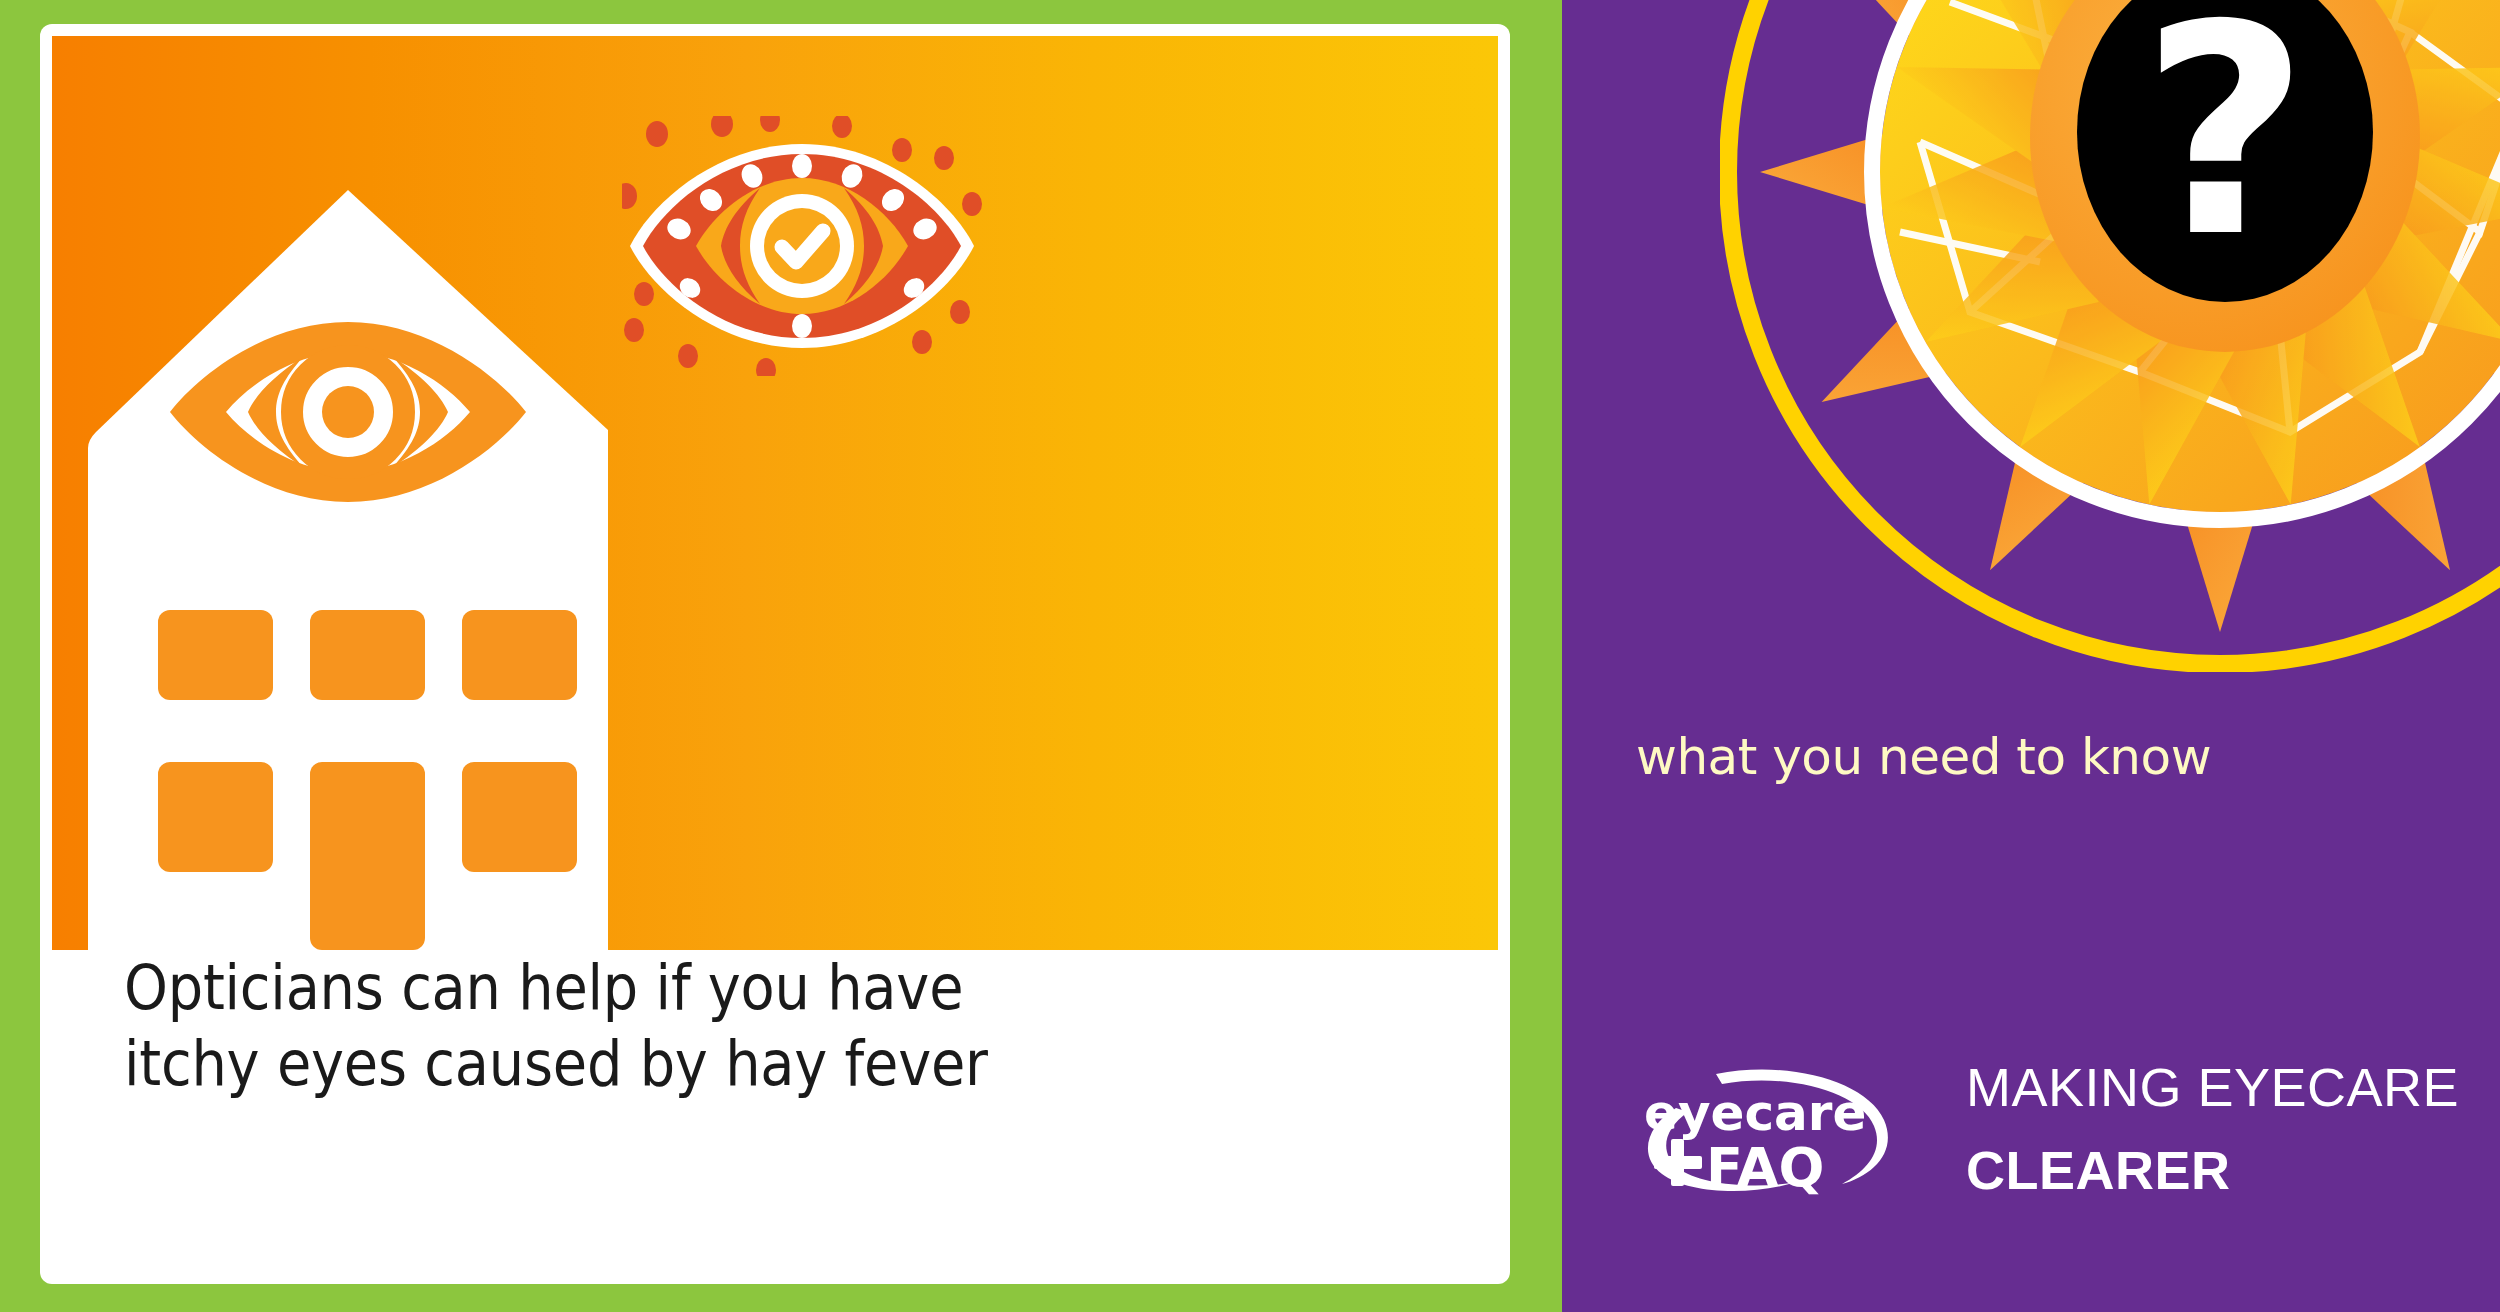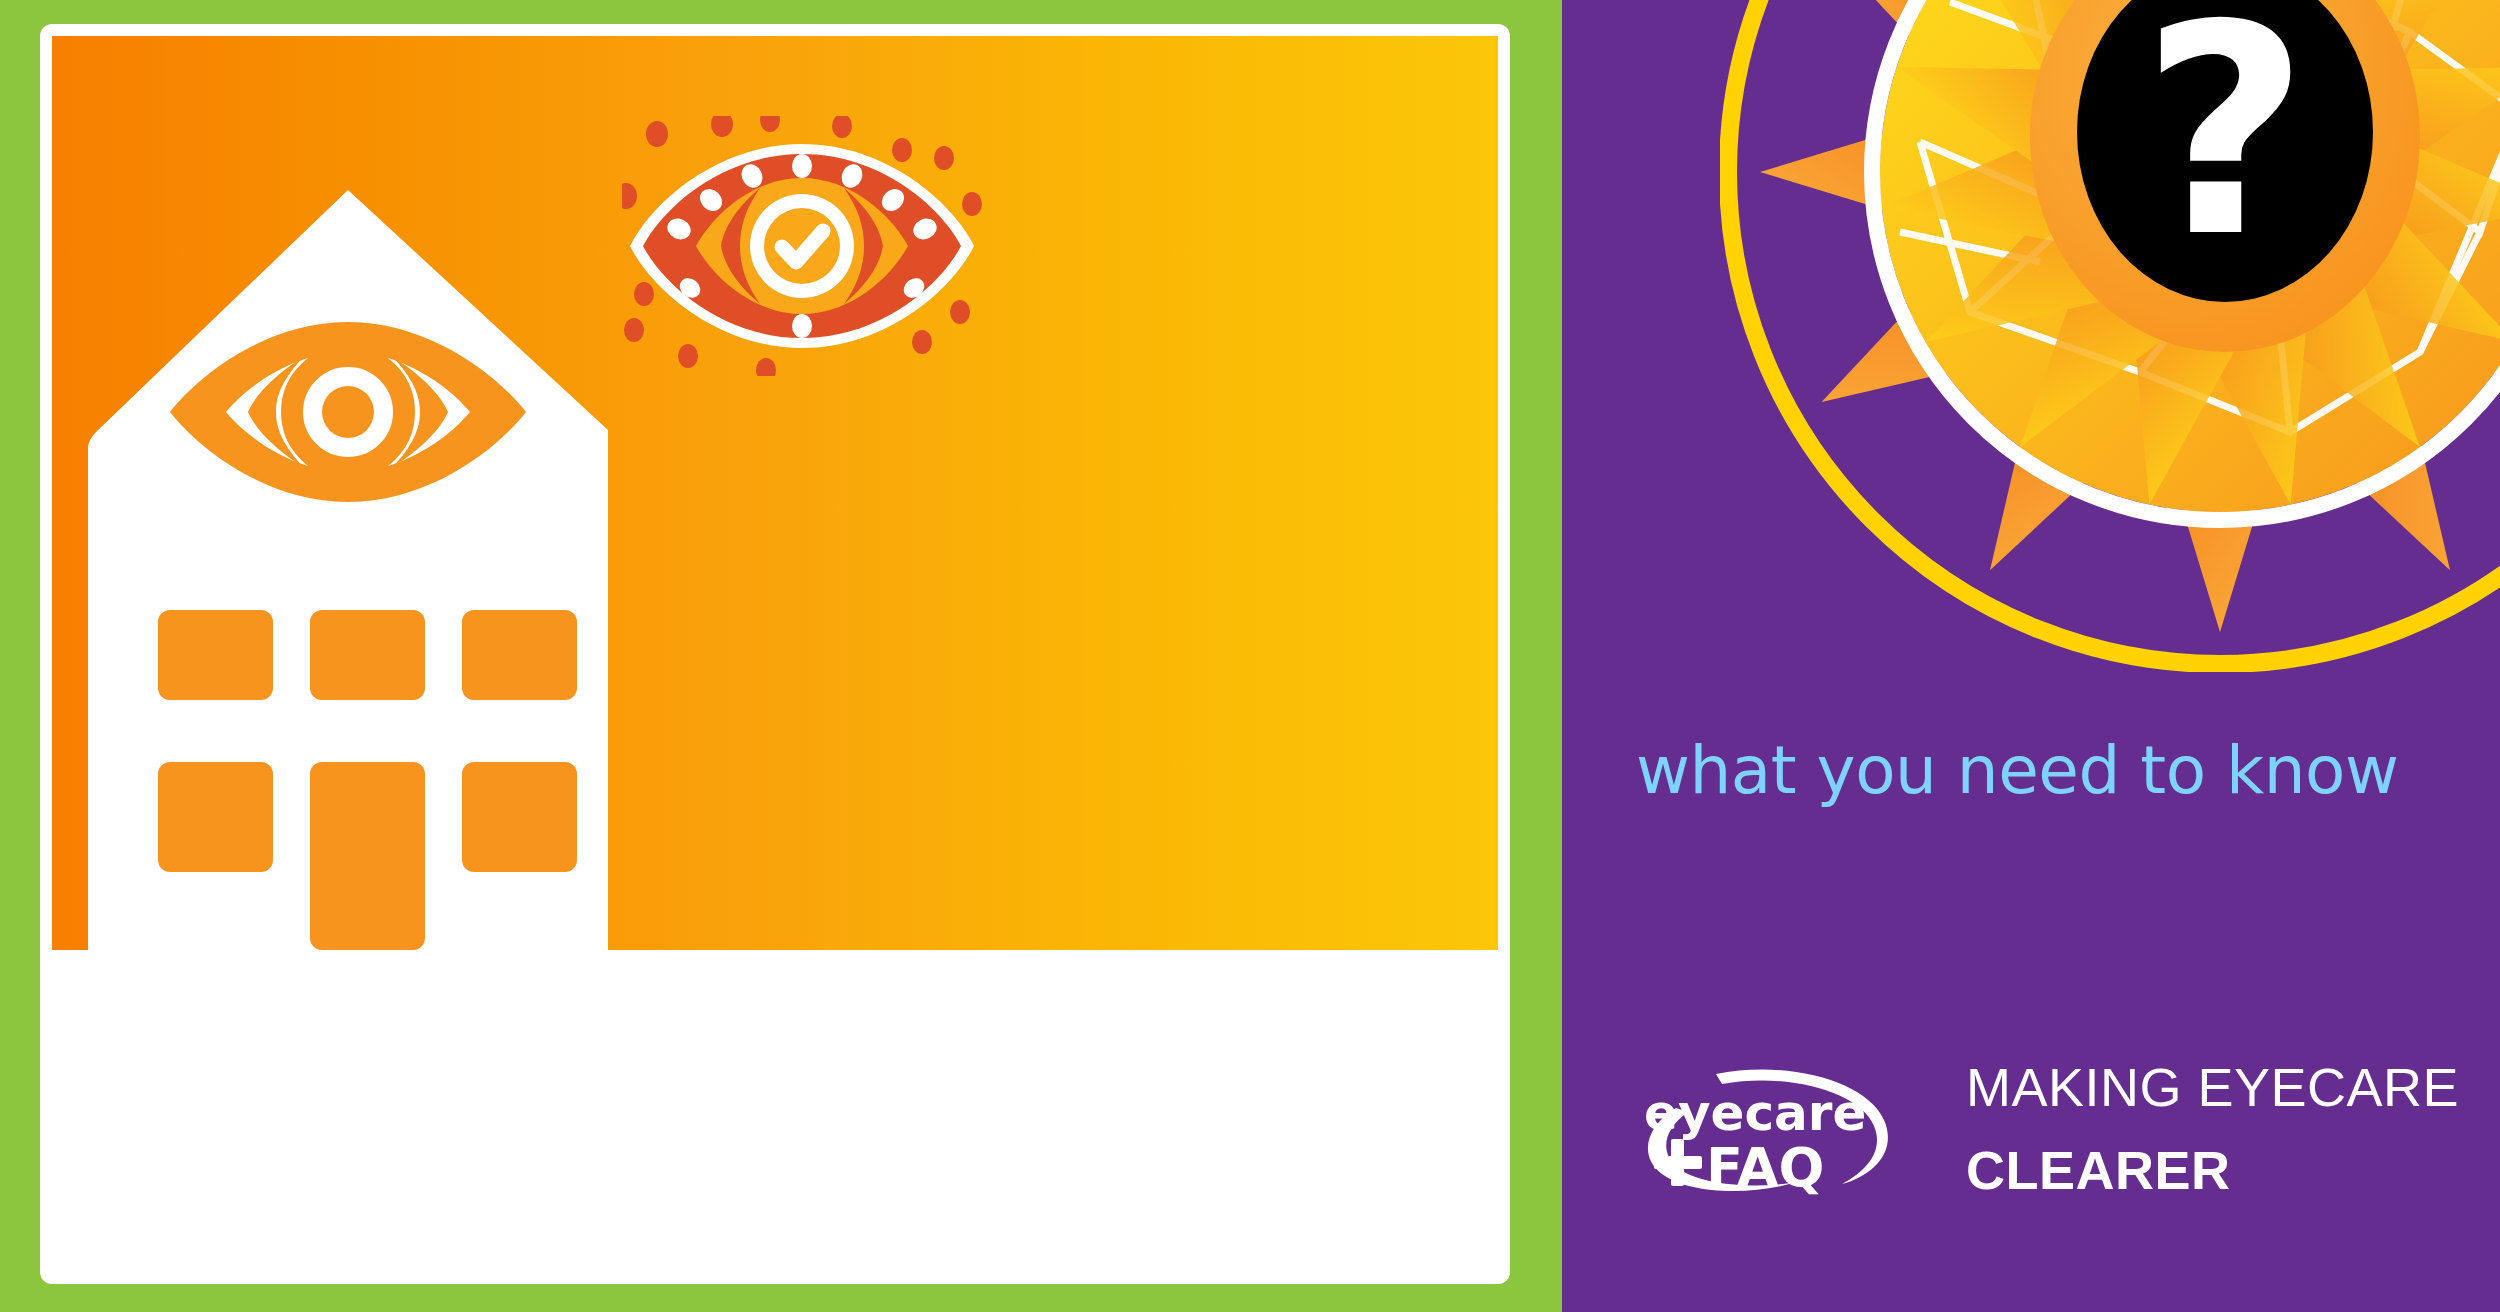--- a/index.html
+++ b/index.html
@@ -115,26 +115,26 @@
   .headline {
     margin: 0;
     font-family: "DejaVu Sans", sans-serif;
     font-size: 104px;
     line-height: 1.0;
     font-weight: 700;
     color: #8CC63E;
     letter-spacing: -1px;
   }
   .subheadline {
-    margin: 20px 0 0 0;
+    margin: 14px 0 0 0;
     font-family: "DejaVu Sans", sans-serif;
-    font-size: 66px;
+    font-size: 50px;
     line-height: 1.0;
     font-weight: 400;
-    color: #7dd3fc;
+    color: #fef9c3;
     letter-spacing: -0.5px;
   }
 
   .logo-block {
     position: absolute;
     left: 74px;
     top: 1060px;
     display: flex;
     align-items: flex-end;
     gap: 40px;
@@ -237,20 +237,24 @@
               <ellipse cx="66" cy="240" rx="10" ry="12"></ellipse>
               <ellipse cx="144" cy="254" rx="10" ry="12"></ellipse>
               <ellipse cx="300" cy="226" rx="10" ry="12"></ellipse>
               <ellipse cx="338" cy="196" rx="10" ry="12"></ellipse>
             </g>
           </svg>
         </div>
 
       </div>
 
+      <div class="caption">
+        <p>Opticians can help if you have
+itchy eyes caused by hay fever</p>
+      </div>
 
     </div>
   </div>
 
   <div class="right-panel">
 
     <div class="sun">
       <svg viewBox="0 0 1000 1000" xmlns="http://www.w3.org/2000/svg" aria-hidden="true">
         <defs>
           <linearGradient id="gy" x1="0" y1="0" x2="1" y2="1">

